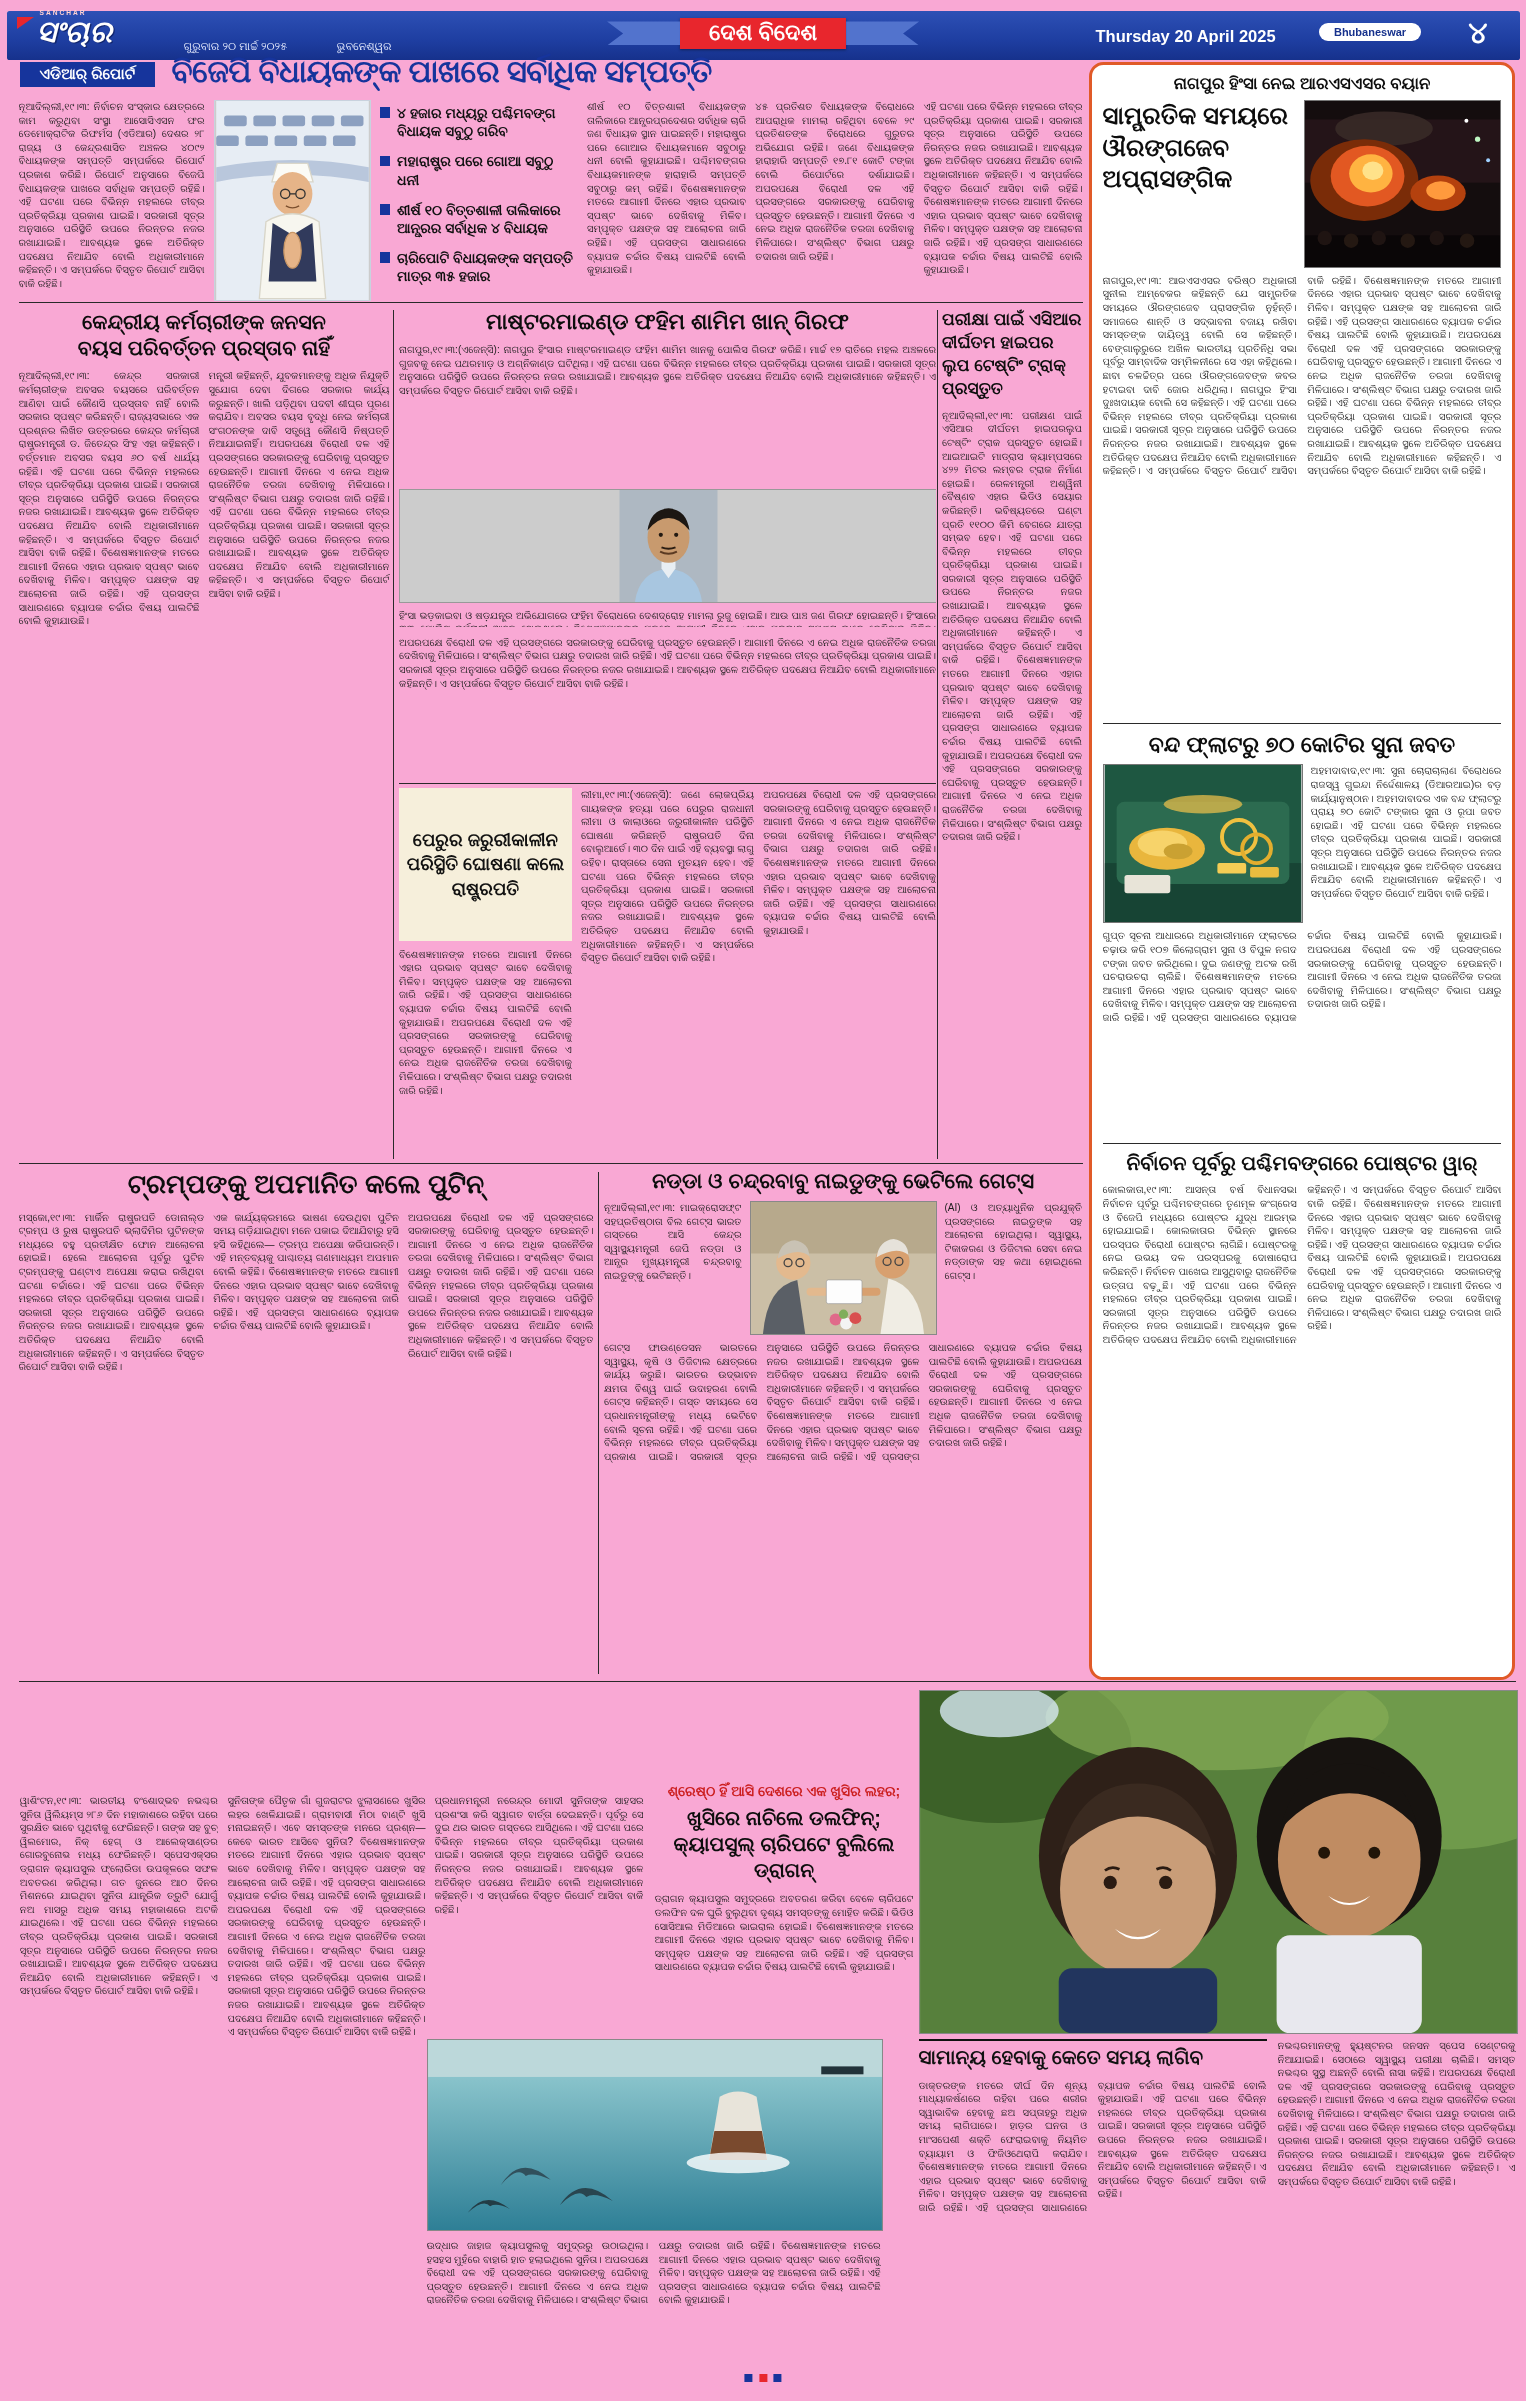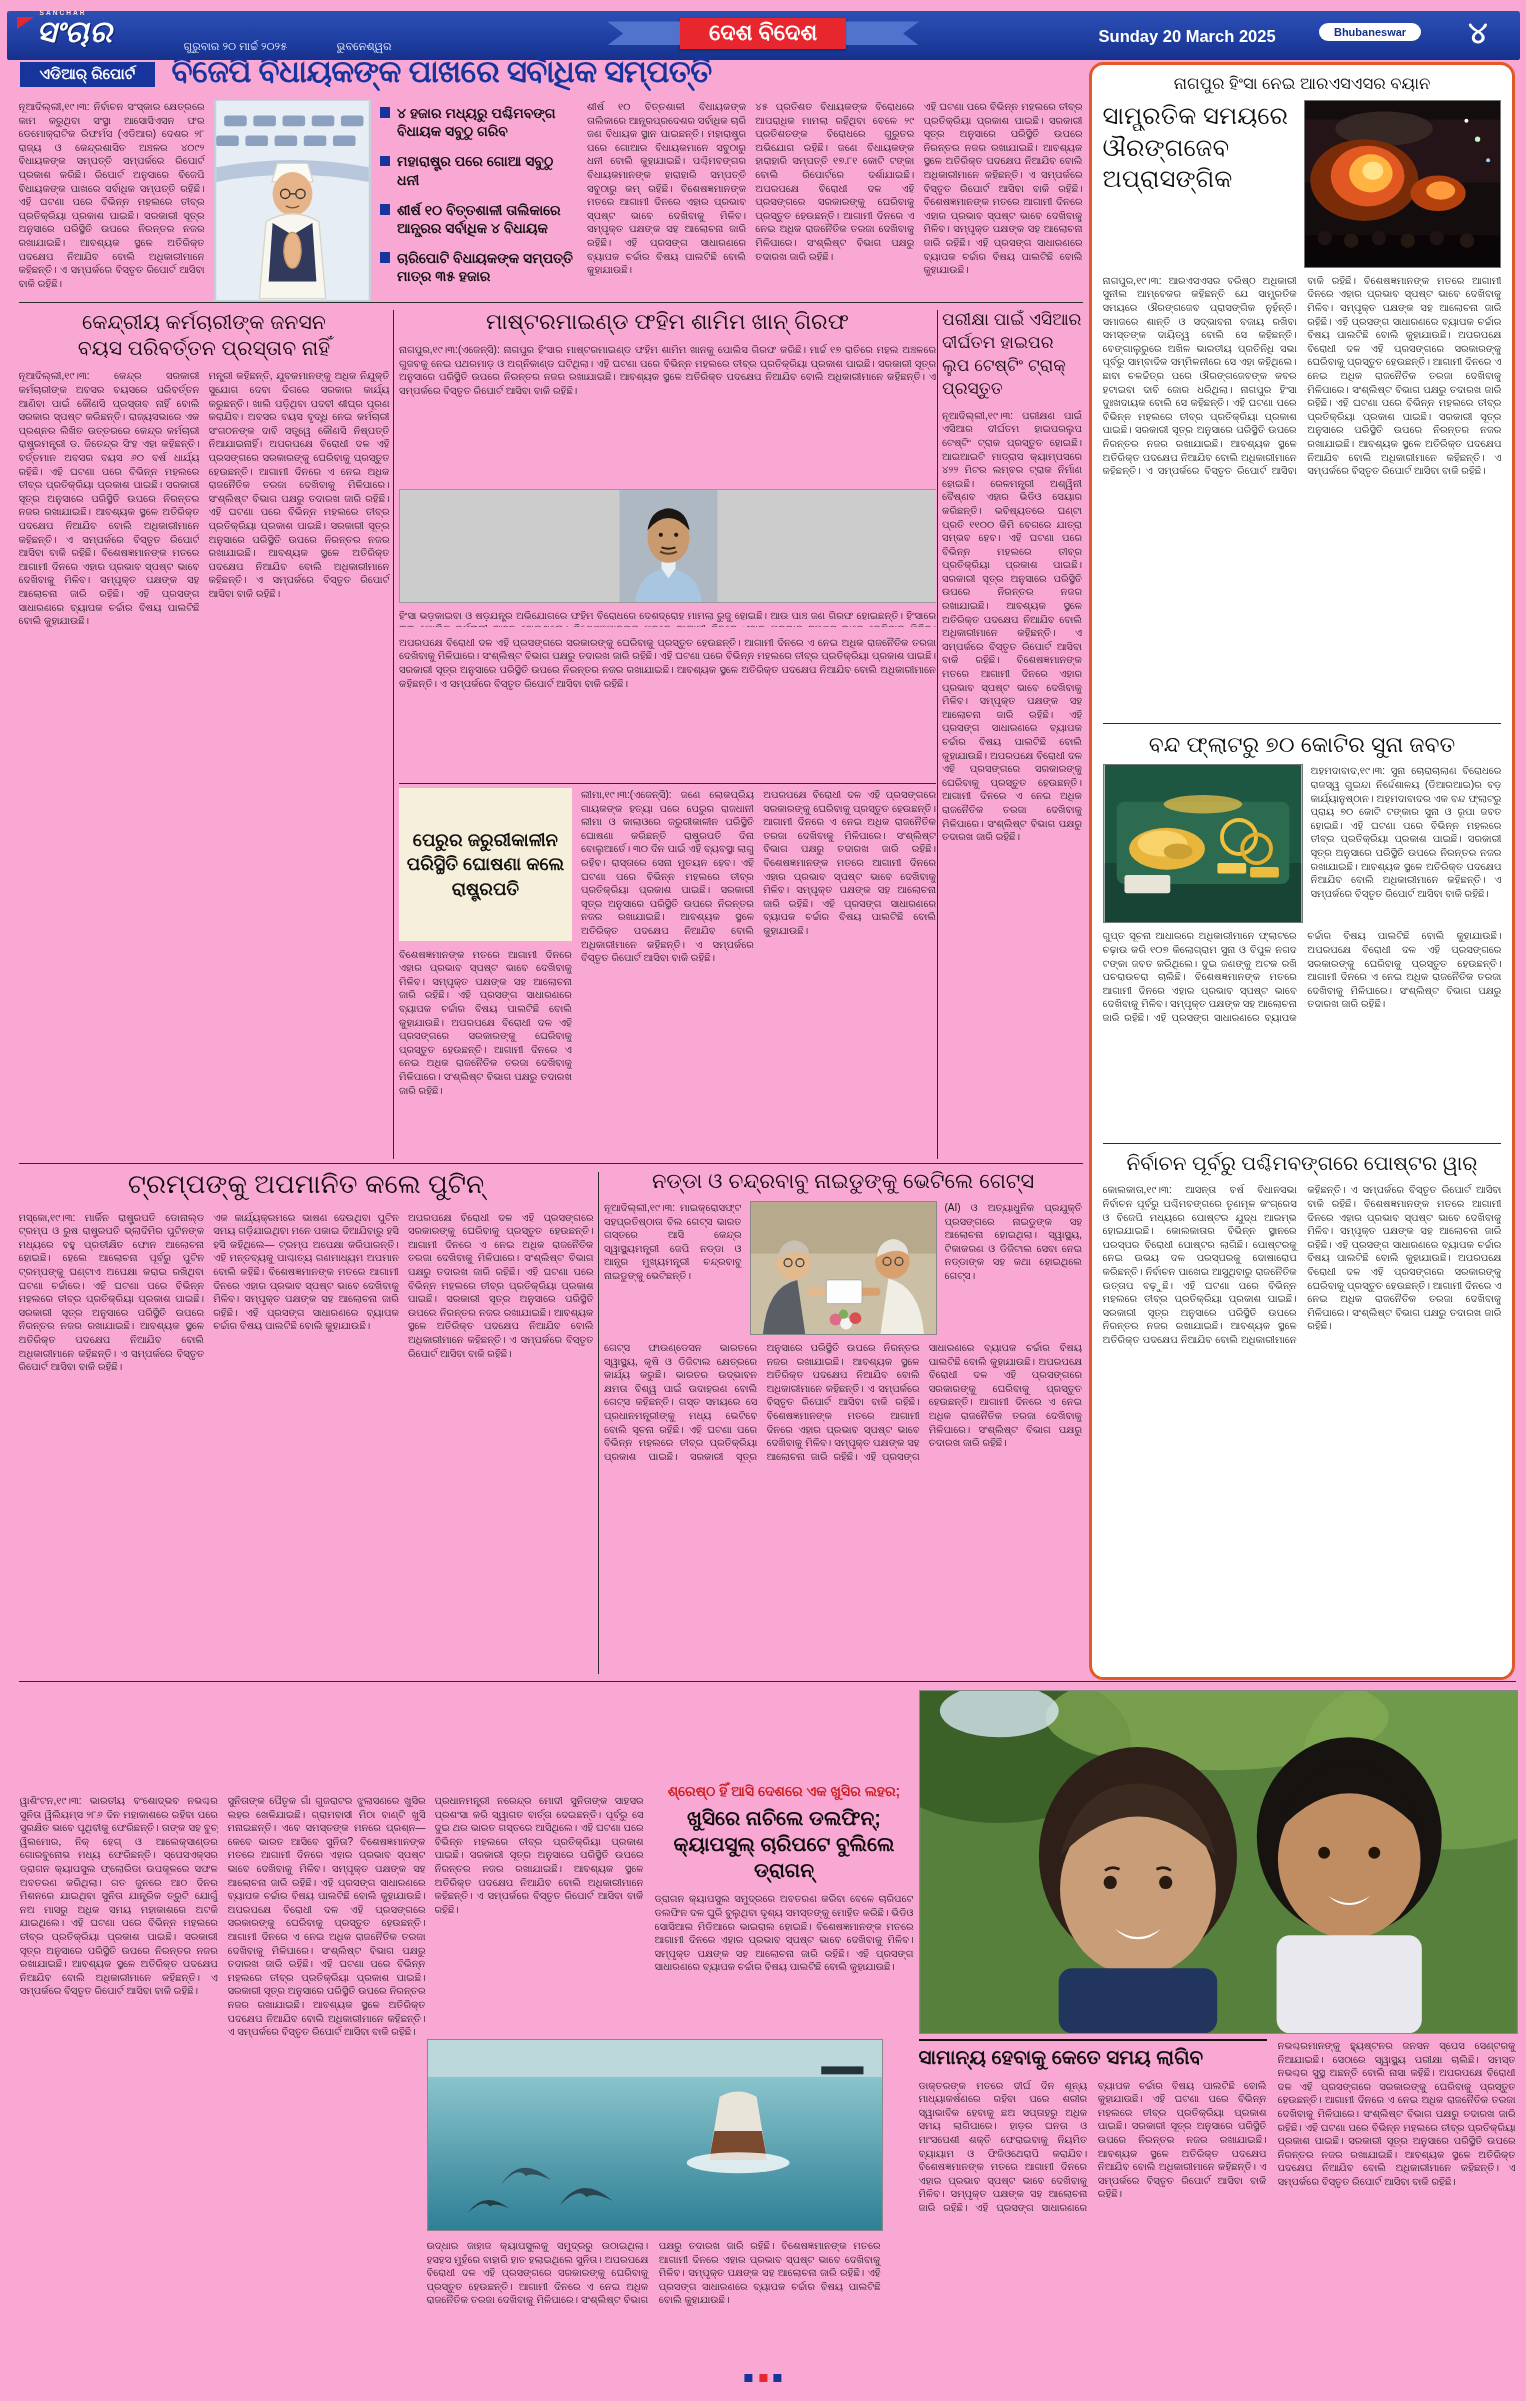--- a/index.html
+++ b/index.html
@@ -2,21 +2,21 @@
 <html style="font-size:10.6px"><head>
 <meta charset="utf-8">
 <style>
   html,body{margin:0;padding:0;background:#8a8a8a;}
   .page{position:relative;width:1526px;height:2401px;background:#f9a8d4;overflow:hidden;
         font-family:"Liberation Sans","DejaVu Sans",sans-serif;color:#111;}
   .abs{position:absolute;}
   .body-text{font-size:10px;line-height:1.36;text-align:justify;color:#1c1c1c;overflow:hidden;}
   .cols{display:flex;gap:9.2px;}
   .col{flex:1;overflow:hidden;}
-  .hl{font-weight:normal;color:#0d0d0d;}
+  .hl{font-weight:bold;color:#0d0d0d;}
   .center{text-align:center;}
   .photo{overflow:hidden;background:#ccc;}
   .photo svg{display:block;width:100%;height:100%;}
   .vline{position:absolute;background:#2a2a2a;width:1.3px;}
   .hline{position:absolute;background:#2a2a2a;height:1.3px;}
 
   
   .masthead{left:6.6px;top:10.6px;width:1513px;height:49px;border-radius:2.6px;
     background:linear-gradient(180deg,#2d50b5 0%,#1e3ea1 60%,#16318c 100%);color:#fff;}
   .logo-text{position:absolute;left:30px;top:4px;font-size:30px;font-weight:bold;font-style:italic;
@@ -69,21 +69,21 @@
     <div class="logo-flag"></div>
     <div class="logo-tag">SANCHAR</div>
     <div class="logo-text">ସଂଚାର</div>
     <div class="mast-odia-date">ଗୁରୁବାର ୨୦ ମାର୍ଚ୍ଚ ୨୦୨୫</div>
     <div class="mast-odia-city">ଭୁବନେଶ୍ୱର</div>
     <div class="ribbon">
       <div class="wing l"></div>
       <div class="section-box">ଦେଶ ବିଦେଶ</div>
       <div class="wing r"></div>
     </div>
-    <div class="mast-en-date">Sunday 20 March 2025</div>
+    <div class="mast-en-date">Thursday 20 April 2025</div>
     <div class="pill">Bhubaneswar</div>
     <div class="page-num">୪</div>
   </header>
 
   <section class="abs" style="left:18.5px;top:59px;width:1064px;height:243px;">
     <div class="kicker abs" style="left:1.3px;top:2.6px;width:135px;height:25px;">ଏଡିଆର୍ ରିପୋର୍ଟ</div>
     <div class="hl-blue abs" style="left:153px;top:-5.3px;width:911px;">ବିଜେପି ବିଧାୟକଙ୍କ ପାଖରେ ସର୍ବାଧିକ ସମ୍ପତ୍ତି</div>
     <div class="cols abs" style="left:0;top:41px;width:1064px;height:199px;">
       <div class="body-text" style="width:186px;height:199px;">
         <span>ନୂଆଦିଲ୍ଲୀ,୧୯।୩: ନିର୍ବାଚନ ସଂସ୍କାର କ୍ଷେତ୍ରରେ କାମ କରୁଥିବା ସଂସ୍ଥା ଆସୋସିଏସନ ଫର ଡେମୋକ୍ରାଟିକ ରିଫର୍ମସ (ଏଡିଆର) ଦେଶର ୨୮ ରାଜ୍ୟ ଓ କେନ୍ଦ୍ରଶାସିତ ଅଞ୍ଚଳର ୪୦୯୨ ବିଧାୟକଙ୍କ ସମ୍ପତ୍ତି ସମ୍ପର୍କରେ ରିପୋର୍ଟ ପ୍ରକାଶ କରିଛି। ରିପୋର୍ଟ ଅନୁସାରେ ବିଜେପି ବିଧାୟକଙ୍କ ପାଖରେ ସର୍ବାଧିକ ସମ୍ପତ୍ତି ରହିଛି।</span> <span>ଏହି ଘଟଣା ପରେ ବିଭିନ୍ନ ମହଲରେ ତୀବ୍ର ପ୍ରତିକ୍ରିୟା ପ୍ରକାଶ ପାଇଛି। ସରକାରୀ ସୂତ୍ର ଅନୁସାରେ ପରିସ୍ଥିତି ଉପରେ ନିରନ୍ତର ନଜର ରଖାଯାଇଛି। ଆବଶ୍ୟକ ସ୍ଥଳେ ଅତିରିକ୍ତ ପଦକ୍ଷେପ ନିଆଯିବ ବୋଲି ଅଧିକାରୀମାନେ କହିଛନ୍ତି। ଏ ସମ୍ପର୍କରେ ବିସ୍ତୃତ ରିପୋର୍ଟ ଆସିବା ବାକି ରହିଛି।</span>

